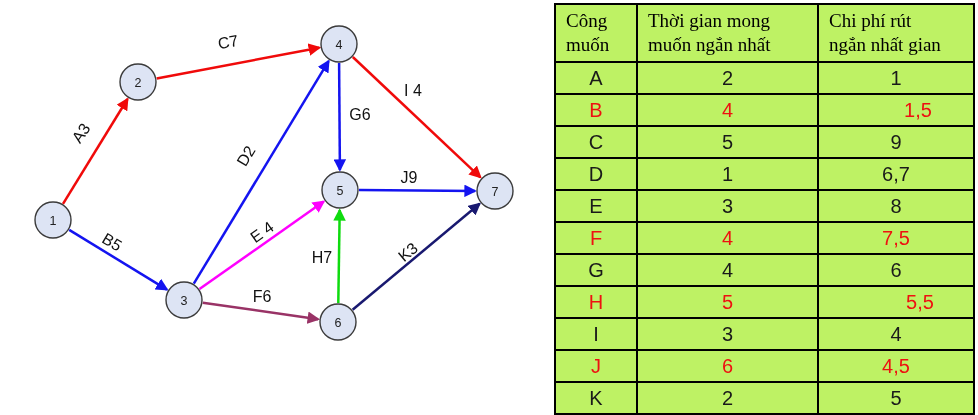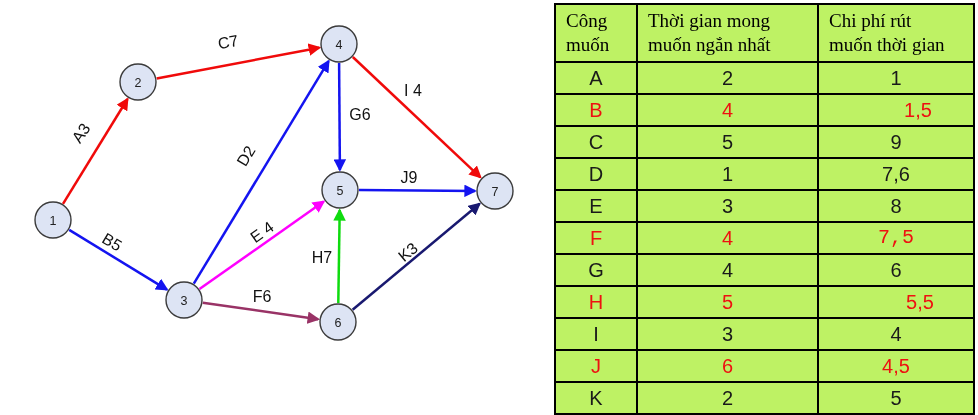--- a/index.html
+++ b/index.html
@@ -114,21 +114,21 @@
         <th>
           <span class="hline">Công</span>
           <span class="hline">muốn</span>
         </th>
         <th>
           <span class="hline">Thời gian mong</span>
           <span class="hline">muốn ngắn nhất</span>
         </th>
         <th>
           <span class="hline">Chi phí rút</span>
-          <span class="hline">muốn thời gian</span>
+          <span class="hline">ngắn nhất gian</span>
         </th>
       </tr>
     </thead>
     <tbody id="cost-table-body">
         <tr>
           <td>A</td>
           <td>2</td>
           <td>1</td>
         </tr>
         <tr style="color: rgb(238, 17, 17);">
@@ -137,31 +137,31 @@
           <td style="color: rgb(238, 17, 17); padding-left: 44px;">1,5</td>
         </tr>
         <tr>
           <td>C</td>
           <td>5</td>
           <td>9</td>
         </tr>
         <tr>
           <td>D</td>
           <td>1</td>
-          <td>7,6</td>
+          <td>6,7</td>
         </tr>
         <tr>
           <td>E</td>
           <td>3</td>
           <td>8</td>
         </tr>
         <tr style="color: rgb(238, 17, 17);">
           <td style="color: rgb(238, 17, 17);">F</td>
           <td style="color: rgb(238, 17, 17);">4</td>
-          <td style="color: rgb(238, 17, 17); font-family: Liberation Mono, monospace;">7,5</td>
+          <td style="color: rgb(238, 17, 17);">7,5</td>
         </tr>
         <tr>
           <td>G</td>
           <td>4</td>
           <td>6</td>
         </tr>
         <tr style="color: rgb(238, 17, 17);">
           <td style="color: rgb(238, 17, 17);">H</td>
           <td style="color: rgb(238, 17, 17);">5</td>
           <td style="color: rgb(238, 17, 17); padding-left: 48px;">5,5</td>

